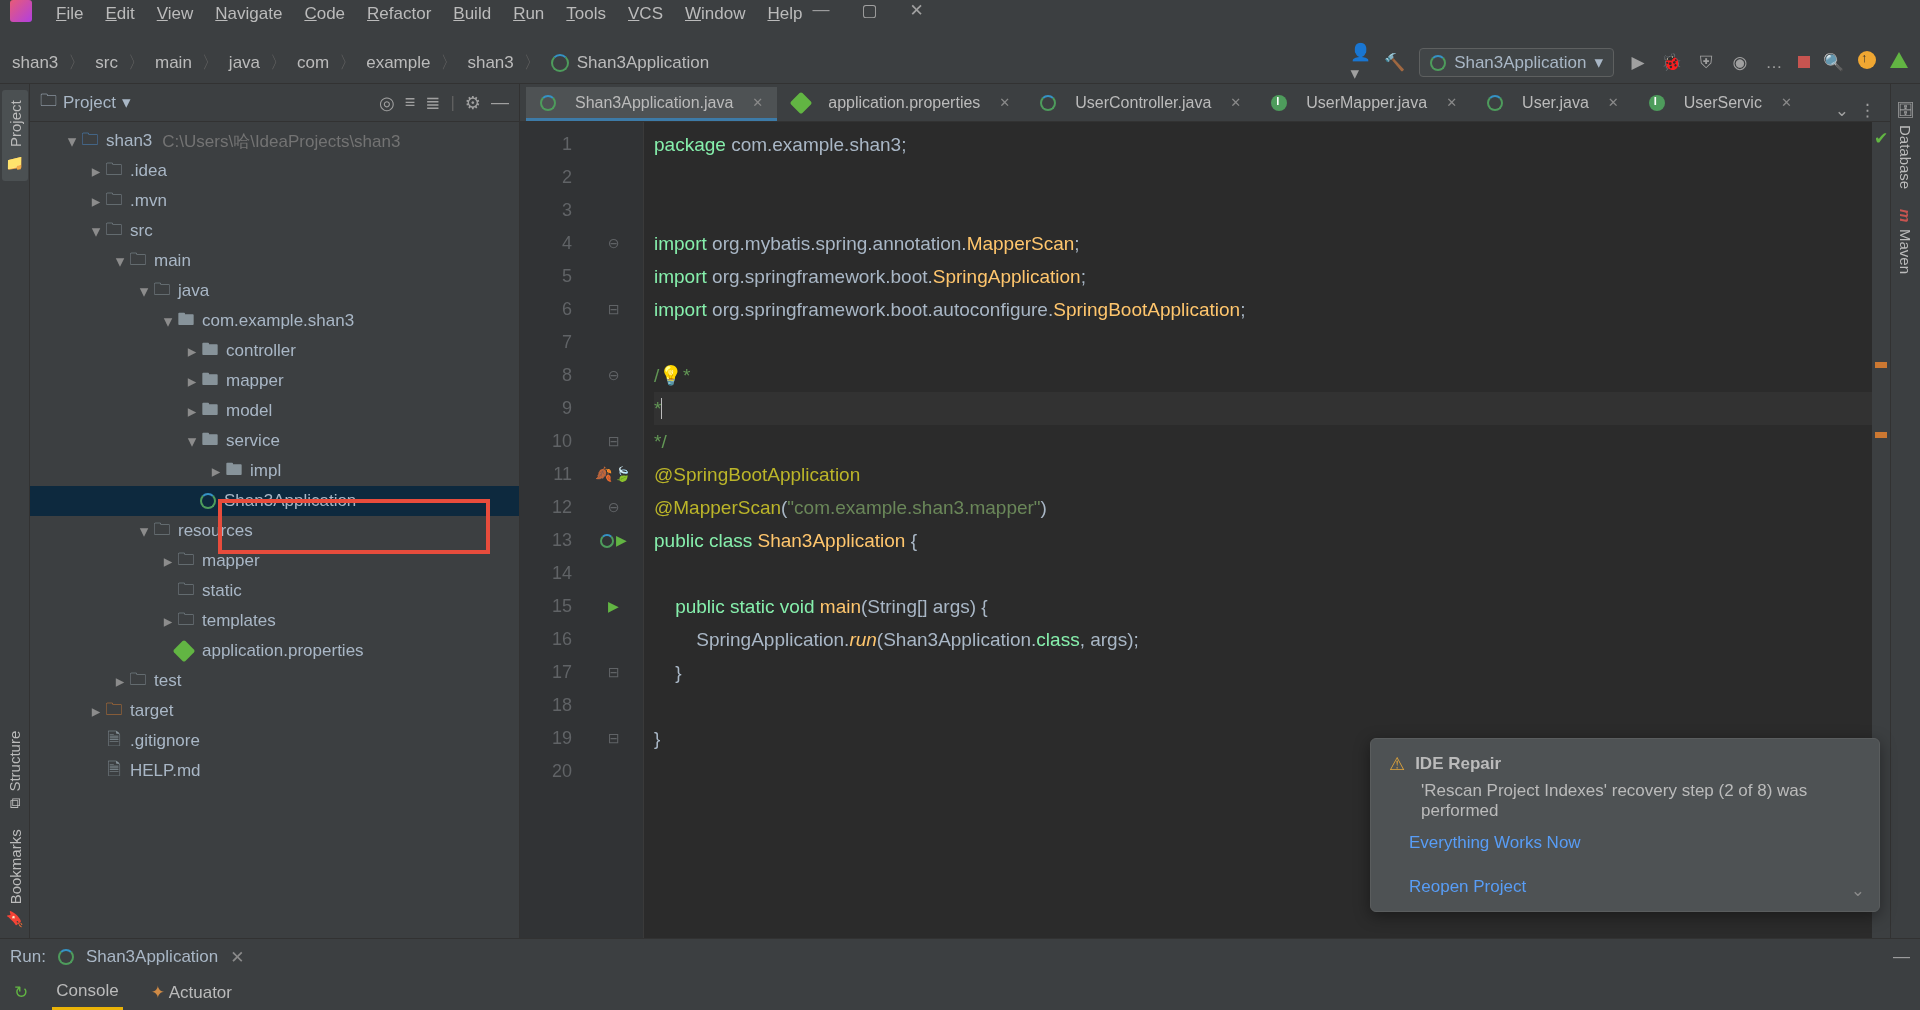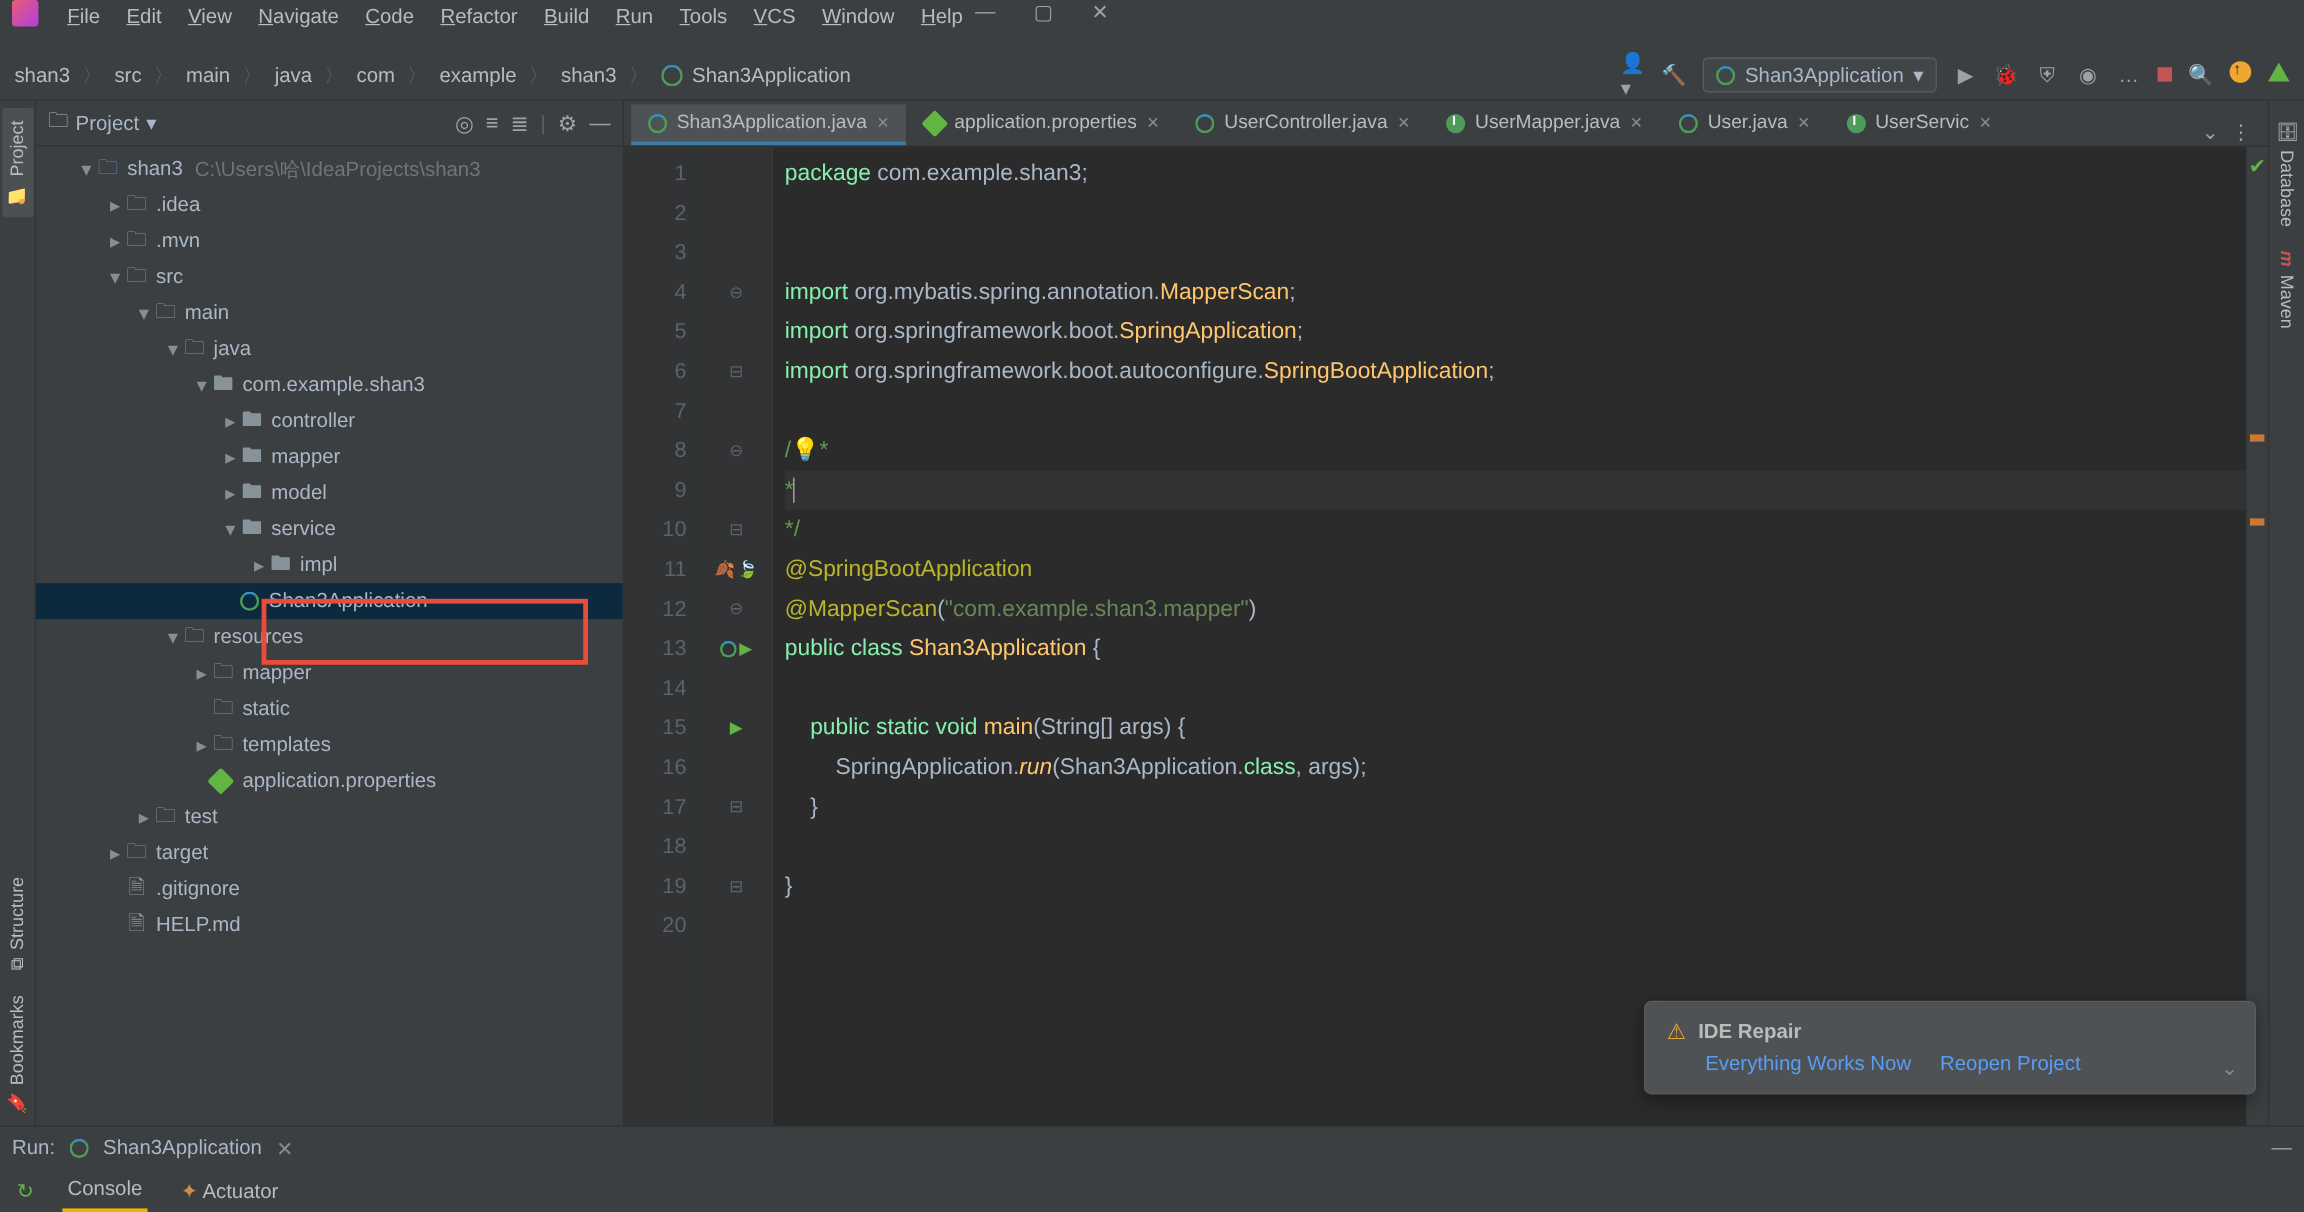--- a/index.html
+++ b/index.html
@@ -44,21 +44,21 @@
 .project .tree .row { display:flex; align-items:center; height:30px; padding-left:10px; cursor:pointer; white-space:nowrap; }
 .project .tree .row.selected { background:#0d293e; }
 .project .tree .arrow { width:16px; text-align:center; color:#8c8c8c; }
 .project .tree .fic { width:20px; text-align:center; margin-right:6px; }
 .project .tree .dim { color:#737373; margin-left:10px; }
 .redbox { position:absolute; border:4px solid #e74c3c; left:188px; top:377px; width:272px; height:55px; pointer-events:none; }
 
 
 .editor { flex:1; display:flex; flex-direction:column; background:#2b2b2b; }
 .tabs { height:38px; background:#3c3f41; display:flex; align-items:flex-end; padding:0 6px; gap:2px; border-bottom:1px solid #323232; }
-.tabs .tab { height:34px; padding:0 14px; display:flex; align-items:center; gap:8px; color:#bbbbbb; cursor:pointer; font-size:16px; border-bottom:3px solid transparent; position:relative;text-align:right; }
+.tabs .tab { height:34px; padding:0 14px; display:flex; align-items:center; gap:19px; color:#bbbbbb; cursor:pointer; font-size:16px; border-bottom:3px solid transparent; position:relative;text-align:right; }
 .tabs .tab.active { border-bottom-color:#3d7ba8; background:#4e5254; }
 .tabs .tab .close { color:#8a8a8a; font-size:13px; cursor:pointer; }
 .tabs .filler { flex:1; }
 .tabs .tail { display:flex; gap:10px; padding-right:8px; color:#a0a0a0; }
 .ring { width:16px; height:16px; border:2px solid #4e9c5c; border-top-color:#3592c4; border-radius:50%; display:inline-block; }
 .dot-interface { width:16px; height:16px; background:#4e9c5c; border-radius:50%; display:inline-block; position:relative; }
 .dot-interface::after{content:"I";color:#fff;font-size:11px;position:absolute;left:5px;top:0;font-weight:bold;}
 .dot-prop { width:16px; height:16px; background:#62b543; border-radius:2px; display:inline-block; transform:rotate(45deg); }
 
 .codearea { flex:1; display:flex; overflow:hidden; position:relative; }
@@ -86,21 +86,21 @@
 .run .hdr { height:36px; display:flex; align-items:center; padding:0 10px; gap:12px; }
 .run .subtabs { height:36px; display:flex; align-items:center; padding:0 14px; gap:24px; border-bottom:1px solid #323232; }
 .run .subtabs .t { padding:6px 4px; cursor:pointer; color:#bbbbbb; }
 .run .subtabs .t.active { border-bottom:3px solid #eab308; }
 
 
 .notif { position:absolute; right:40px; bottom:98px; width:510px; background:#4e5254; border:1px solid #5a5d5e; border-radius:6px; padding:14px 18px; color:#bbbbbb; font-size:17px; box-shadow:0 4px 16px rgba(0,0,0,.4); }
 .notif .h { display:flex; align-items:center; gap:10px; margin-bottom:6px; }
 .notif .h .warnic { color:#e2a53a; font-size:18px; }
 .notif .msg { margin:6px 0 12px 32px; }
-.notif .links { margin-left:32px; display:flex; gap:24px; }
+.notif .links { margin-left:20px; display:flex; gap:24px;flex-direction:column; }
 .notif .links a { color:#589df6; cursor:pointer; }
 .notif .chev { position:absolute; right:14px; bottom:10px; color:#8a8a8a; cursor:pointer; }
 
 
 .glyph-play { color:#62b543; }
 .glyph-stop { width:12px; height:12px; background:#c75450; display:inline-block; }
 .glyph-bug  { color:#62b543; }
 .glyph-hammer { color:#62b543; }
 .glyph-search { color:#a0a0a0; }
 .arrow-up-circle { width:18px;height:18px;background:#f0a732;border-radius:50%;position:relative;display:inline-block; }
@@ -462,18 +462,19 @@
     <div class="t"><span style="color:#d08b46">✦ </span><span>Actuator</span></div>
   </div>
 
 </div>
 
 <div class="notif">
   <div class="h">
     <span class="warnic">⚠</span>
     <b>IDE Repair</b>
   </div>
+  <div class="msg">'Rescan Project Indexes' recovery step (2 of 8) was performed</div>
   <div class="links">
     <a>Everything Works Now</a>
     <a>Reopen Project</a>
   </div>
   <div class="chev">⌄</div>
 </div>
 
 </body></html>

